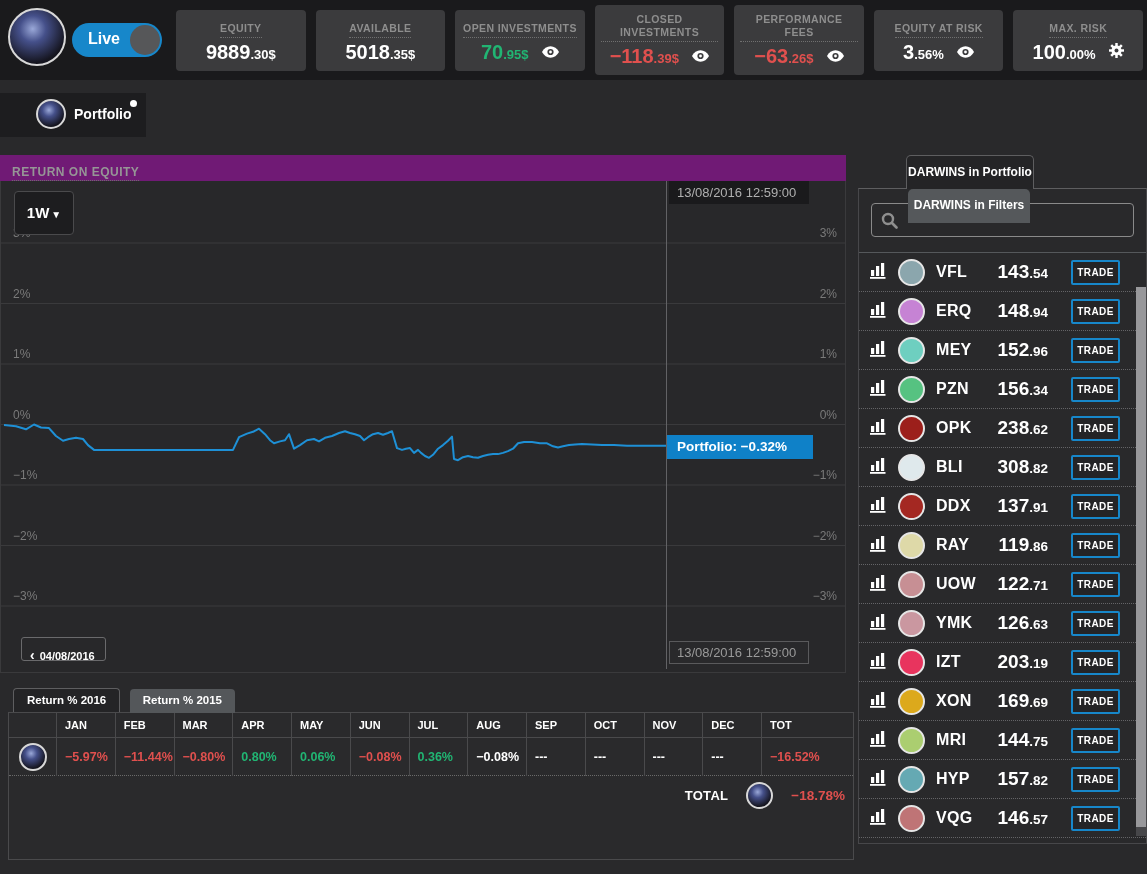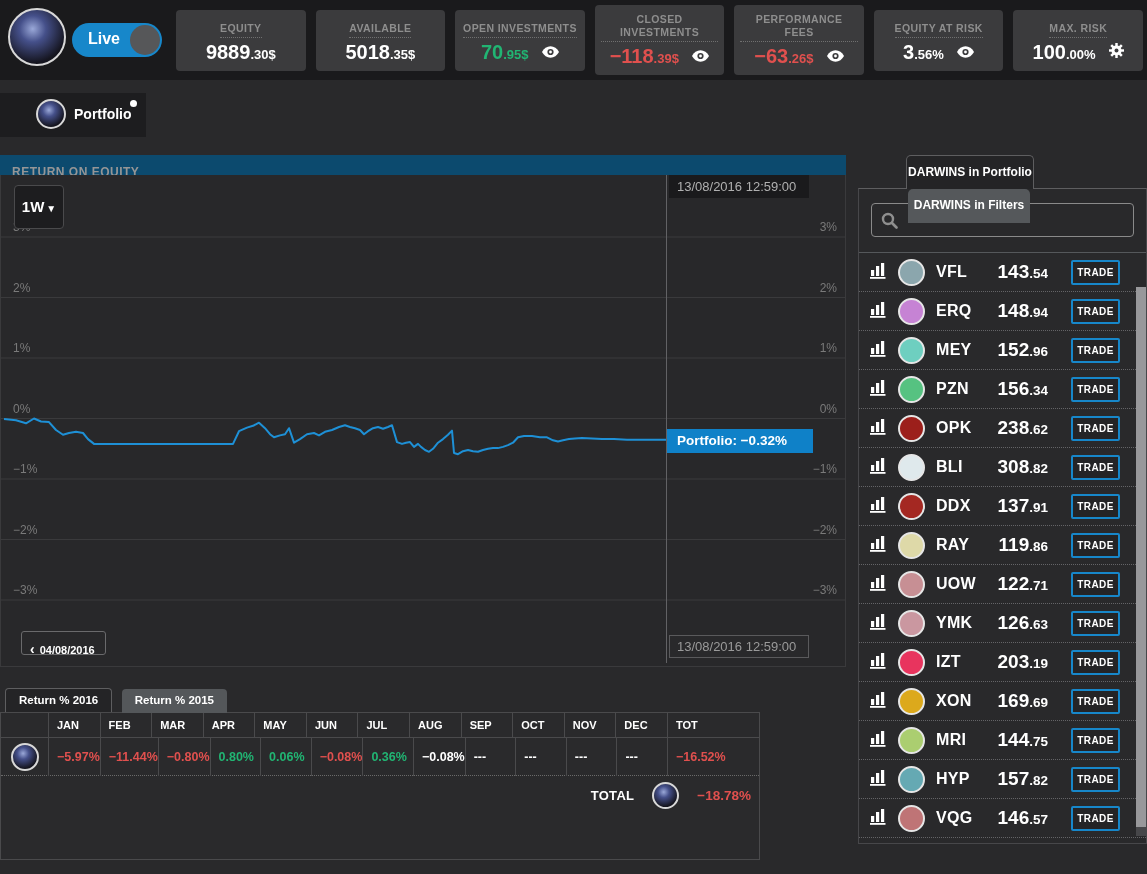--- a/index.html
+++ b/index.html
@@ -21,36 +21,36 @@
   .stat-ico { display:inline-block; margin-left:9px; vertical-align:1px; cursor:pointer; }
 
   
   .portfolio-tab { position:absolute; left:0; top:93px; width:146px; height:44px; background:#1d1d1f; cursor:pointer; }
   .avatar-sm { position:absolute; left:36px; top:6px; width:30px; height:30px; }
   .portfolio-label { position:absolute; left:74px; top:13px; color:#fff; font-weight:bold; font-size:14px; }
   .notif-dot { position:absolute; right:9px; top:7px; width:7px; height:7px; border-radius:50%; background:#fff; }
 
   
   .chart-section { position:absolute; left:0; top:155px; width:846px; }
-  .section-header { height:20px; background:#0c4a6e; line-height:33px; padding-left:12px; }
+  .section-header { height:26px; background:#701a75; line-height:33px; padding-left:12px; }
   .section-title { display:inline-block; color:#969696; font-size:12px; font-weight:bold; letter-spacing:.5px; border-bottom:1px dotted #6e6e6e; line-height:15px; vertical-align:middle; }
   .chart-body { position:relative; height:492px; background:#28282a; border:1px solid #3a3a3c; border-top:none; overflow:hidden; }
   .chart-svg { position:absolute; left:0; top:0; z-index:1; }
   .tick { position:absolute; font-size:12px; color:#7a7a7a; z-index:2; }
   .tick-r { right:8px; text-align:right; }
-  .period-btn { position:absolute; left:13px; top:10px; width:50px; height:44px; background:#1d1d1f; border:1px solid #4a4a4c; border-radius:4px; color:#fff; font-weight:bold; font-size:15px; text-align:center; line-height:42px; z-index:5; cursor:pointer; }
+  .period-btn { position:absolute; left:13px; top:10px; width:60px; height:44px; background:#1d1d1f; border:1px solid #4a4a4c; border-radius:4px; color:#fff; font-weight:bold; font-size:15px; text-align:center; line-height:42px; z-index:5; cursor:pointer; }
   .period-btn .chev { font-size:10px; color:#fff; margin-left:2px; }
   .date-box-top { position:absolute; left:668px; top:0; width:140px; height:23px; background:#1a1a1c; color:#b0b0b0; font-size:13px; line-height:23px; padding-left:8px; z-index:3; }
   .date-box-bottom { position:absolute; left:668px; top:460px; width:140px; height:23px; background:#29292b; border:1px solid #5a5a5c; color:#9a9a9a; font-size:13px; line-height:21px; padding-left:7px; z-index:3; }
   .chart-tooltip { position:absolute; left:666px; top:254px; width:146px; height:24px; background:#0f81c8; color:#fff; font-weight:bold; font-size:13.5px; line-height:24px; padding-left:10px; z-index:4; }
   .back-btn { position:absolute; left:20px; top:456px; height:24px; border:1px solid #6a6a6c; border-radius:3px; background:transparent; color:#fff; font-weight:bold; font-size:11px; line-height:22px; padding:6px 10px 0 8px; z-index:5; cursor:pointer; }
   .back-btn .chev { font-size:14px; margin-right:5px; font-weight:bold; }
 
   
-  .returns-section { position:absolute; left:0; top:688px; width:760px; }
+  .returns-section { position:absolute; left:8px; top:688px; width:846px; }
   .rtab-row { height:24px; }
   .rtab { display:inline-block; height:24px; line-height:23px; padding:0 13px; font-size:11.5px; font-weight:bold; color:#fff; border-radius:4px 4px 0 0; cursor:pointer; }
   .rtab.active { background:#242426; border:1px solid #5e5e60; border-bottom:none; margin-left:5px; }
   .rtab.inactive { background:#54575a; margin-left:5px; }
   .rtable { border:1px solid #4a4a4c; background:#2a2a2c; height:148px; }
   .mrow { display:flex; }
   .mrow-h { height:25px; align-items:center; border-bottom:1px solid #4a4a4c; }
   .mrow-v { height:38px; align-items:center; border-bottom:1px dotted #6a6a6a; }
   .mcell-first { flex:none; width:47px; display:flex; justify-content:center; }
   .mcell { flex:1; padding-left:8px; border-left:1px solid #4a4a4c; font-weight:bold; }

